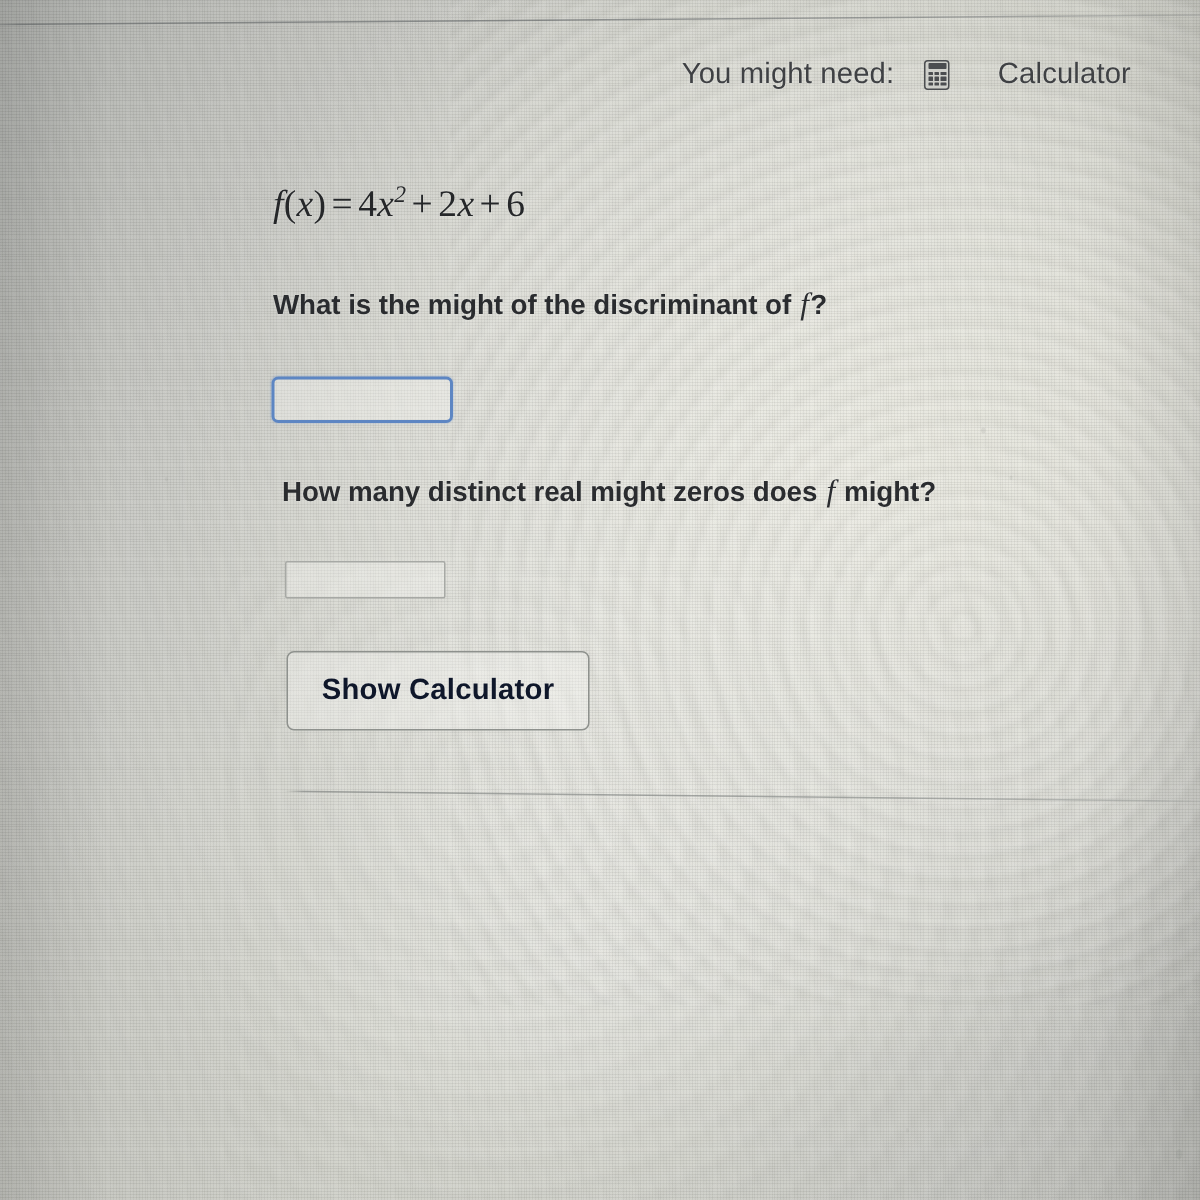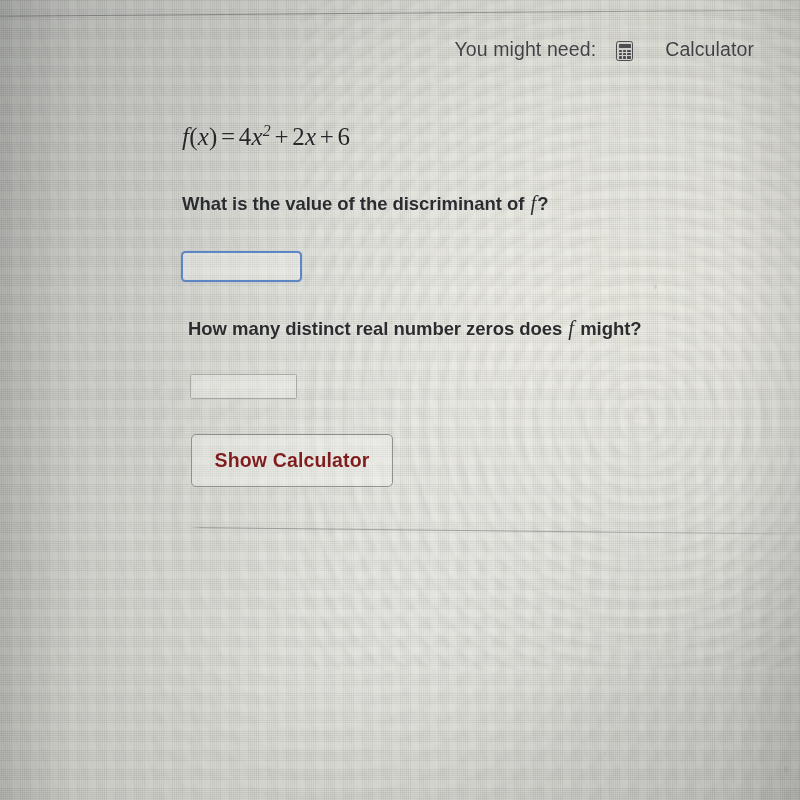--- a/index.html
+++ b/index.html
@@ -165,21 +165,21 @@
     inset: 0;
     z-index: 5;
   }
 
   
   #calc-hint {
     position: absolute;
     right: 46px;
     top: 38px;
     display: flex;
-    align-items: flex-end;
+    align-items: center;
     gap: 20px;
     color: #3f4144;
     font-size: 19.5px;
     letter-spacing: 0.1px;
     white-space: nowrap;
     text-shadow: 0 0 1.1px rgba(255,255,255,0.55);
   }
 
   #calc-hint .hint-label { font-weight: 400; }
   #calc-hint .hint-name  { font-weight: 400; margin-left: 12px; }
@@ -300,21 +300,21 @@
     top: 434px;
     width: 202px;
     height: 53px;
     box-sizing: border-box;
     display: flex;
     align-items: center;
     justify-content: center;
     background: rgba(250,250,246,0.34);
     border: 1.5px solid #8e918d;
     border-radius: 5px;
-    color: #7f1d1d;
+    color: #0f172a;
     font-size: 19.5px;
     font-weight: 700;
     letter-spacing: 0.15px;
     cursor: pointer;
     text-shadow: 0 0 1.2px rgba(255,255,255,0.4);
   }
 
   
   #section-divider {
     position: absolute;
@@ -371,27 +371,27 @@
         </span>
       </span>
       <span class="hint-name">Calculator</span>
     </div>
 
     <div id="expression">
       <span class="mvar">f</span><span>(</span><span class="mvar">x</span><span>)</span><span class="mop">=</span><span>4</span><span class="mvar">x</span><sup>2</sup><span class="mop">+</span><span>2</span><span class="mvar">x</span><span class="mop">+</span><span>6</span>
     </div>
 
     <div id="question-1" class="question-text">
-      <span>What is the value of the discriminant of </span><span class="fvar">f</span><span>?</span>
+      <span>What is the might of the discriminant of </span><span class="fvar">f</span><span>?</span>
     </div>
 
     <input id="answer-input-1" class="answer-input" type="text" value="" style="">
 
     <div id="question-2" class="question-text">
-      <span>How many distinct real number zeros does </span><span class="fvar">f</span><span> might?</span>
+      <span>How many distinct real might zeros does </span><span class="fvar">f</span><span> might?</span>
     </div>
 
     <input id="answer-input-2" class="answer-input" type="text" value="" style="">
 
     <div id="show-calculator-button">
       <span>Show Calculator</span>
     </div>
 
     <div id="section-divider"></div>
   </div>

